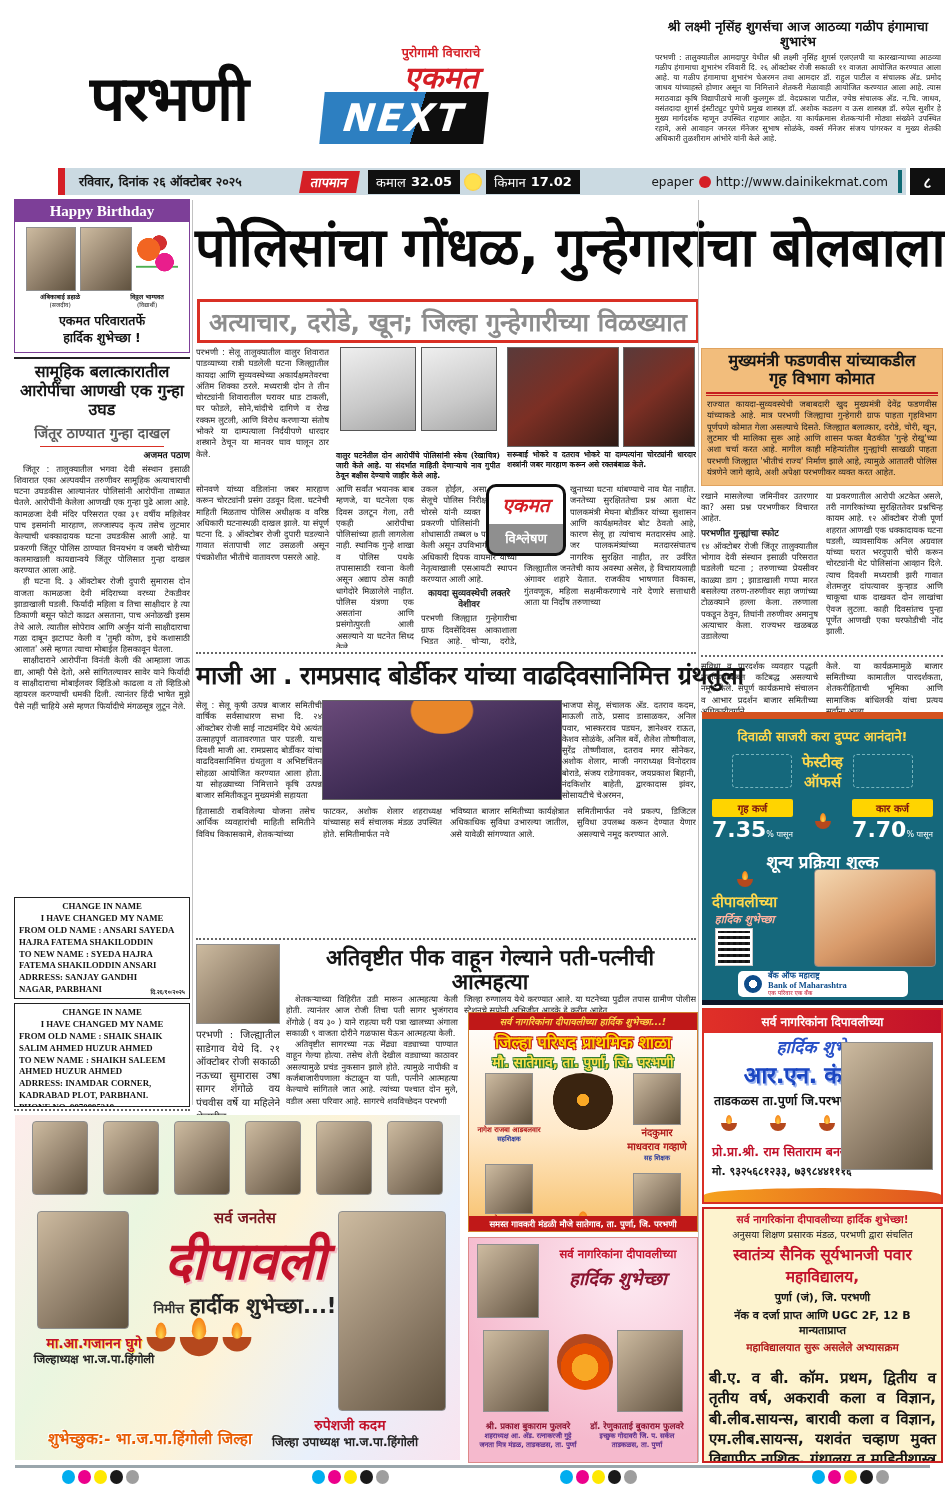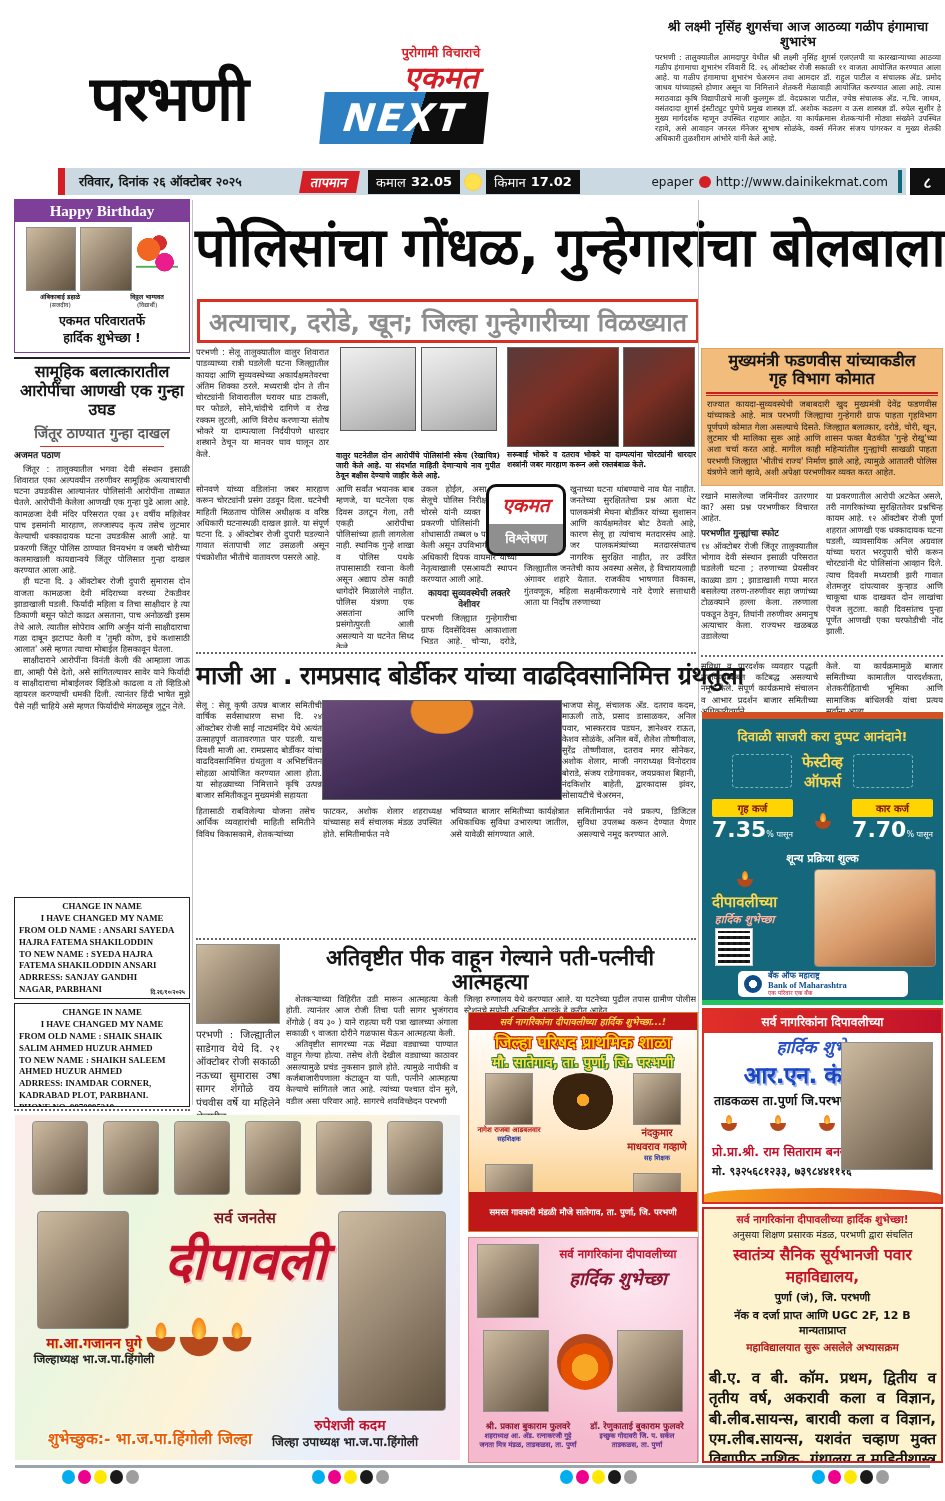--- a/index.html
+++ b/index.html
@@ -94,21 +94,21 @@
     </div>
   </div>
   <div style="text-align:center;font-size:12.5px;font-weight:800;margin-top:3px">एकमत परिवारातर्फे</div>
   <div style="text-align:center;font-size:12.5px;font-weight:800">हार्दिक शुभेच्छा !</div>
 </div>
 
 <div class="abs" style="left:14px;top:357px;width:176px;height:536px;overflow:hidden">
   <div style="font-size:16px;font-weight:900;text-align:center;line-height:1.18;border-top:2px solid #222;padding-top:4px">सामूहिक बलात्कारातील आरोपींचा आणखी एक गुन्हा उघड</div>
   <div style="font-size:14px;font-weight:700;color:#5e5e5e;text-align:center;margin-top:3px">जिंतूर ठाण्यात गुन्हा दाखल</div>
   <div style="border-top:1.5px solid #d93025;width:70%;margin:4px auto 1px"></div>
-  <div style="font-size:9px;font-weight:800;text-align:left">अजमत पठाण</div>
+  <div style="font-size:9px;font-weight:800;text-align:right">अजमत पठाण</div>
   <div class="bt" style="margin-top:3px">
     <p>जिंतूर : तालुक्यातील भगवा देवी संस्थान इसाळी शिवारात एका अल्पवयीन तरुणीवर सामूहिक अत्याचाराची घटना उघडकीस आल्यानंतर पोलिसांनी आरोपींना ताब्यात घेतले. आरोपींनी केलेला आणखी एक गुन्हा पुढे आला आहे. कामळजा देवी मंदिर परिसरात एका ३१ वर्षीय महिलेवर पाच इसमांनी मारहाण, लज्जास्पद कृत्य तसेच लुटमार केल्याची धक्कादायक घटना उघडकीस आली आहे. या प्रकरणी जिंतूर पोलिस ठाण्यात विनयभंग व जबरी चोरीच्या कलमाखाली कायद्यान्वये जिंतूर पोलिसात गुन्हा दाखल करण्यात आला आहे.</p>
     <p>ही घटना दि. ३ ऑक्टोबर रोजी दुपारी सुमारास दोन वाजता कामळजा देवी मंदिराच्या वरच्या टेकडीवर झाडाखाली घडली. फिर्यादी महिला व तिचा साक्षीदार हे त्या ठिकाणी बसून फोटो काढत असताना, पाच अनोळखी इसम तेथे आले. त्यातील सोपेराव आणि अर्जुन यांनी साक्षीदाराचा गळा दाबून झटापट केली व 'तुम्ही कोण, इथे कशासाठी आलात' असे म्हणत त्याचा मोबाईल हिसकावून घेतला.</p>
     <p>साक्षीदाराने आरोपींना विनंती केली की आम्हाला जाऊ द्या, आम्ही पैसे देतो, असे सांगितल्यावर सावेर याने फिर्यादी व साक्षीदाराचा मोबाईलवर व्हिडिओ काढला व तो व्हिडिओ व्हायरल करण्याची धमकी दिली. त्यानंतर हिंदी भाषेत मुझे पैसे नहीं चाहिये असे म्हणत फिर्यादीचे मंगळसूत्र लुटून नेले.</p>
   </div>
 </div>
 
 <div class="abs serifbox" style="left:14px;top:897px;width:176px;height:102px;border:1.5px solid #222;padding:3px 4px;overflow:hidden">
   <div style="text-align:center">CHANGE IN NAME</div>
   <div style="text-align:center">I HAVE CHANGED MY NAME</div>
@@ -209,21 +209,21 @@
     </div>
     <div class="bt" style="flex:1">या प्रकरणातील आरोपी अटकेत असले, तरी नागरिकांच्या सुरक्षिततेवर प्रश्नचिन्ह कायम आहे. १२ ऑक्टोबर रोजी पूर्णा शहरात आणखी एक धक्कादायक घटना घडली, व्यावसायिक अनिल अग्रवाल यांच्या घरात भरदुपारी चोरी करून चोरट्यांनी थेट पोलिसांना आव्हान दिले. त्याच दिवशी मध्यरात्री झरी गावात शेतमजुर दांपत्यावर कुऱ्हाड आणि चाकूचा धाक दाखवत दोन लाखांचा ऐवज लुटला. काही दिवसांतच पुन्हा पूर्णेत आणखी एका घरफोडीची नोंद झाली.</div>
   </div>
   <div class="dotted" style="margin:4px 0"></div>
   <div style="display:flex;gap:8px;height:56px;overflow:hidden">
     <div class="bt" style="flex:1">सुविधा व पारदर्शक व्यवहार पद्धती राबविण्याबाबत कटिबद्ध असल्याचे नमूद केले. संपूर्ण कार्यक्रमाचे संचालन व आभार प्रदर्शन बाजार समितीच्या अधिकारीवर्गाने</div>
     <div class="bt" style="flex:1">केले. या कार्यक्रमामुळे बाजार समितीच्या कामातील पारदर्शकता, शेतकरीहिताची भूमिका आणि सामाजिक बांधिलकी यांचा प्रत्यय सर्वांना आला.</div>
   </div>
 </div>
 
-<div class="abs" style="left:702px;top:712px;width:241px;height:293px;background:#15687c;border-top:7px solid #d4521f;border-bottom:5px solid #22c55e;color:#fff;overflow:hidden">
+<div class="abs" style="left:702px;top:712px;width:241px;height:293px;background:#15687c;border-top:7px solid #d4521f;border-bottom:5px solid #0f172a;color:#fff;overflow:hidden">
   <div style="text-align:center;color:#ffd84d;font-weight:800;font-size:13px;margin-top:8px">दिवाळी साजरी करा दुप्पट आनंदाने!</div>
   <div style="display:flex;justify-content:center;align-items:center;gap:10px;margin-top:6px">
     <div style="width:60px;height:34px;border:1px dashed #9fd3d8;border-radius:4px;opacity:.7"></div>
     <div style="text-align:center">
       <div style="font-size:15px;font-weight:900;color:#ffe髙
 #ffd84d;color:#ffd84d">फेस्टीव्ह</div>
       <div style="font-size:15px;font-weight:900;color:#ffd84d">ऑफर्स</div>
     </div>
     <div style="width:60px;height:34px;border:1px dashed #9fd3d8;border-radius:4px;opacity:.7"></div>
   </div>
@@ -231,21 +231,21 @@
     <div style="text-align:center">
       <div style="background:#ffd400;color:#7a1010;font-weight:800;font-size:10px;padding:2px 14px;border-radius:2px">गृह कर्ज</div>
       <div><span style="font-size:22px;font-weight:800">7.35</span><span style="font-size:8px">% पासून</span></div>
     </div>
     <span class="diya"></span>
     <div style="text-align:center">
       <div style="background:#ffd400;color:#7a1010;font-weight:800;font-size:10px;padding:2px 14px;border-radius:2px">कार कर्ज</div>
       <div><span style="font-size:22px;font-weight:800">7.70</span><span style="font-size:8px">% पासून</span></div>
     </div>
   </div>
-  <div style="text-align:center;font-weight:700;font-size:11px;margin-top:8px">शून्य प्रक्रिया शुल्क</div>
+  <div style="text-align:center;font-weight:700;font-size:17px;margin-top:8px">शून्य प्रक्रिया शुल्क</div>
   <div class="ph-warm abs" style="left:112px;top:150px;width:122px;height:98px;border-radius:4px"></div>
   <div class="abs" style="left:10px;top:152px;text-align:center">
     <span class="diya"></span>
     <div style="color:#ffd84d;font-weight:900;font-size:15px">दीपावलीच्या</div>
     <div style="color:#ffb3a0;font-weight:700;font-size:11px;font-style:italic">हार्दिक शुभेच्छा</div>
   </div>
   <div class="qr abs" style="left:14px;top:210px;width:36px;height:36px"></div>
   <div class="abs" style="left:36px;top:252px;width:170px;height:26px;background:#fff;border-radius:5px;display:flex;align-items:center;gap:6px;padding:0 6px">
     <div style="width:18px;height:18px;border-radius:50%;border:2px solid #0f4d8a;background:radial-gradient(circle,#fff 40%,#0f4d8a 41%)"></div>
     <div style="line-height:1.05">
@@ -314,21 +314,21 @@
       <div style="color:#b01818;font-weight:800;font-size:7px">नागोराव माधवराव शिवणखेडे</div>
       <div style="color:#2a3a9a;font-size:6.5px;font-weight:700">शाळा व्यवस्थापन समिती अध्यक्ष</div>
     </div>
     <span class="diya" style="transform:scale(1.6);margin-bottom:18px"></span>
     <div style="width:64px">
       <div class="ph" style="width:48px;height:50px;margin:0 auto"></div>
       <div style="color:#b01818;font-weight:800;font-size:7px">विठ्ठलराव एकनाथ ढगे</div>
       <div style="color:#2a3a9a;font-size:6.5px;font-weight:700">शाळा व्यवस्थापन समिती उपाध्यक्ष</div>
     </div>
   </div>
-  <div style="position:absolute;left:0;bottom:0;width:100%;background:#c01818;color:#fff;font-weight:700;font-size:8.5px;padding:14px 0">समस्त गावकरी मंडळी मौजे सातेगाव, ता. पुर्णा, जि. परभणी</div>
+  <div style="position:absolute;left:0;bottom:0;width:100%;background:#c01818;color:#fff;font-weight:700;font-size:8.5px;padding:2px 0">समस्त गावकरी मंडळी मौजे सातेगाव, ता. पुर्णा, जि. परभणी</div>
 </div>
 
 <div class="abs" style="left:468px;top:1237px;width:230px;height:226px;background:radial-gradient(circle at 70% 15%,#fdeaf2,#f5b9cd 70%);border:1.5px solid #d88;overflow:hidden">
   <div class="ph" style="position:absolute;left:8px;top:6px;width:62px;height:74px"></div>
   <div style="position:absolute;left:72px;top:8px;width:154px;text-align:center;color:#c2122a;font-weight:900;font-size:11.5px">सर्व नागरिकांना दीपावलीच्या</div>
   <div style="position:absolute;left:72px;top:28px;width:154px;text-align:center;color:#8a1430;font-weight:800;font-size:18px;font-style:italic">हार्दिक शुभेच्छा</div>
   <div class="ph" style="position:absolute;left:14px;top:92px;width:66px;height:82px"></div>
   <div class="ph" style="position:absolute;right:14px;top:92px;width:66px;height:82px"></div>
   <div style="position:absolute;left:88px;top:96px;width:56px;height:56px;background:radial-gradient(circle at 50% 60%,#f9a825 0 30%,#e65100 31% 55%,#b5481d 56% 80%,transparent 81%);border-radius:50%"></div>
   <div style="position:absolute;left:4px;top:182px;width:110px;text-align:center">
@@ -349,20 +349,24 @@
     <div class="ph" style="width:56px;height:74px;border-radius:4px"></div>
     <div class="ph" style="width:56px;height:74px;border-radius:4px"></div>
     <div class="ph" style="width:56px;height:74px;border-radius:4px"></div>
     <div class="ph" style="width:56px;height:74px;border-radius:4px"></div>
     <div class="ph" style="width:56px;height:74px;border-radius:4px"></div>
   </div>
   <div class="ph" style="position:absolute;left:22px;top:96px;width:92px;height:118px;border-radius:4px"></div>
   <div class="ph" style="position:absolute;right:14px;top:96px;width:108px;height:200px;border-radius:4px"></div>
   <div style="position:absolute;left:130px;top:92px;width:200px;text-align:center;color:#7a1620;font-weight:900;font-size:15px">सर्व जनतेस</div>
   <div style="position:absolute;left:110px;top:108px;width:240px;text-align:center;color:#c2122a;font-weight:900;font-size:52px;font-style:italic;text-shadow:2px 2px 0 #f3c0c6">दीपावली</div>
+  <div style="position:absolute;left:110px;top:176px;width:240px;text-align:center">
+    <span style="font-size:13px;font-weight:700;color:#333">निमीत्त</span>
+    <span style="font-size:21px;font-weight:900;color:#222">हार्दीक शुभेच्छा...!</span>
+  </div>
   <div style="position:absolute;left:4px;top:218px;width:150px;text-align:center;color:#c2122a;font-weight:900;font-size:14px;text-shadow:1px 1px 0 #ffe24d">मा.आ.गजानन घुगे</div>
   <div style="position:absolute;left:4px;top:236px;width:150px;text-align:center;color:#222;font-weight:800;font-size:11.5px">जिल्हाध्यक्ष भा.ज.पा.हिंगोली</div>
   <div style="position:absolute;left:135px;top:214px;display:flex;gap:16px">
     <span class="diya" style="transform:scale(1.8)"></span>
     <span class="diya" style="transform:scale(2.4)"></span>
     <span class="diya" style="transform:scale(1.8)"></span>
   </div>
   <div style="position:absolute;right:10px;top:300px;width:200px;text-align:center;color:#c2122a;font-weight:900;font-size:14px">रुपेशजी कदम</div>
   <div style="position:absolute;right:10px;top:318px;width:210px;text-align:center;color:#222;font-weight:800;font-size:12px">जिल्हा उपाध्यक्ष भा.ज.पा.हिंगोली</div>
   <div style="position:absolute;left:10px;top:312px;width:250px;text-align:center;color:#e85d04;font-weight:900;font-size:15.5px;text-shadow:1px 1px 0 #fff,-1px -1px 0 #fff">शुभेच्छुक:- भा.ज.पा.हिंगोली जिल्हा</div>

